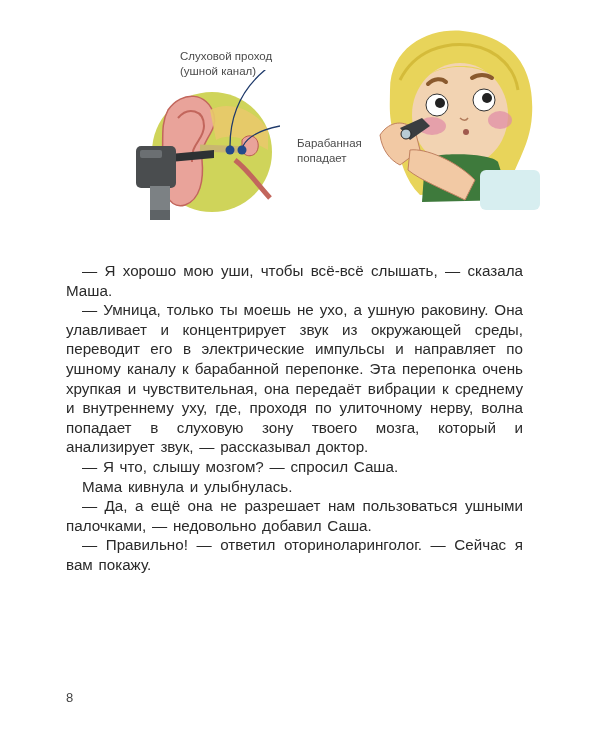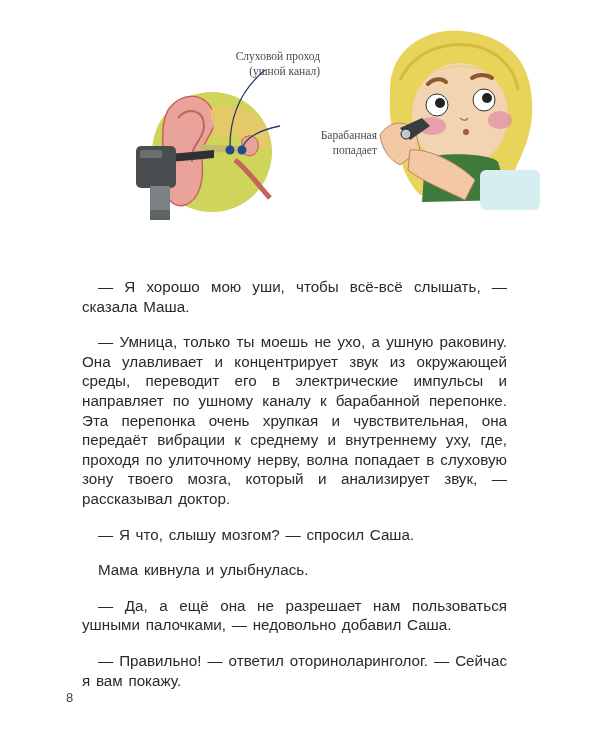--- a/index.html
+++ b/index.html
@@ -5,29 +5,29 @@
     html, body { margin: 0; padding: 0; background: #ffffff; }
     body { width: 600px; height: 750px; position: relative; overflow: hidden; font-family: "Liberation Sans", sans-serif; color: #2a2a2a; }
 
     .illustration { position: absolute; left: 0; top: 0; width: 600px; height: 235px; }
 
     .badge-wrap { position: absolute; left: 38px; top: 42px; width: 138px; height: 66px; }
     .badge-dots { position: absolute; inset: 0; border-radius: 50%; border: 3px dotted #c3c44a; }
     .badge { position: absolute; left: 8px; top: 8px; width: 122px; height: 50px; border-radius: 26px 30px 24px 28px / 26px 24px 28px 24px; background: #bdbf3a; display: flex; align-items: center; justify-content: center; }
     .badge-text { font-family: "DejaVu Sans", sans-serif; font-weight: bold; font-size: 19px; letter-spacing: 0.5px; color: #2b2a22; transform: scaleX(0.85); }
 
-    .label { position: absolute; font-family: Liberation Serif, serif; font-size: 11.5px; line-height: 15px; color: #4a4a4a; text-align: right; }
+    .label { position: absolute; font-family: Liberation Sans, sans-serif; font-size: 11.5px; line-height: 15px; color: #4a4a4a; text-align: left; }
     .label-canal { left: 180px; top: 49px; width: 140px; }
-    .label-drum { left: 262px; top: 128px; width: 80px; margin-left: 35px; }
+    .label-drum { left: 262px; top: 136px; width: 80px; margin-left: 35px; }
 
     .ear-svg { position: absolute; left: 130px; top: 70px; }
     .girl-svg { position: absolute; left: 360px; top: 20px; }
 
     .text-block { position: absolute; left: 66px; top: 261px; width: 457px; font-size: 15.2px; line-height: 19.6px; color: #2a2a2a; }
-    .para { margin: 16px; text-align: justify; text-indent: 16px; word-spacing: 1.5px; }
+    .para { margin: 0; text-align: justify; text-indent: 16px; word-spacing: 1.5px; }
     .page-num { position: absolute; left: 66px; top: 690px; font-size: 13px; color: #444; }
   </style>
 </head>
 <body>
 
 <div class="illustration">
 
 
   <div class="label label-canal">
     <div>Слуховой проход</div>

